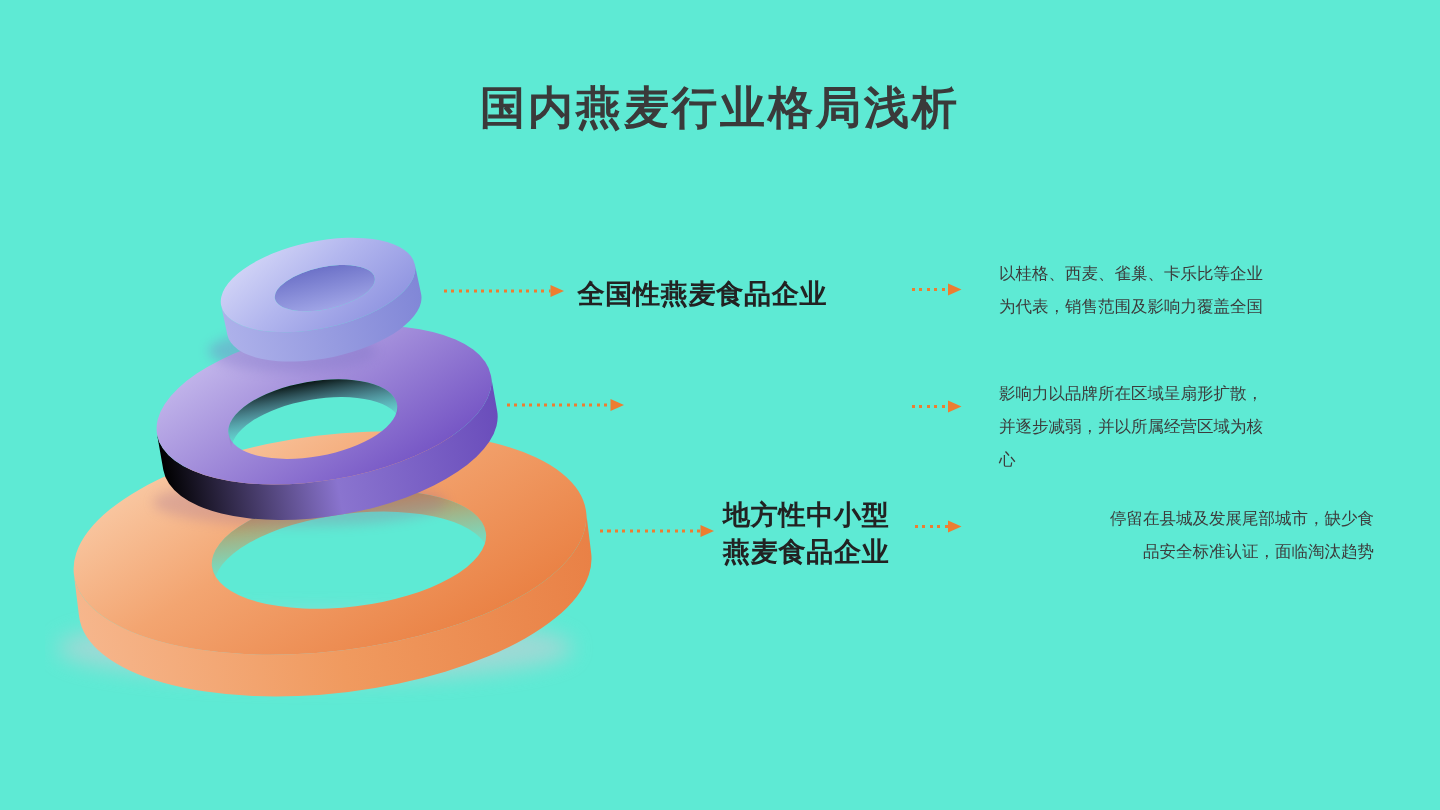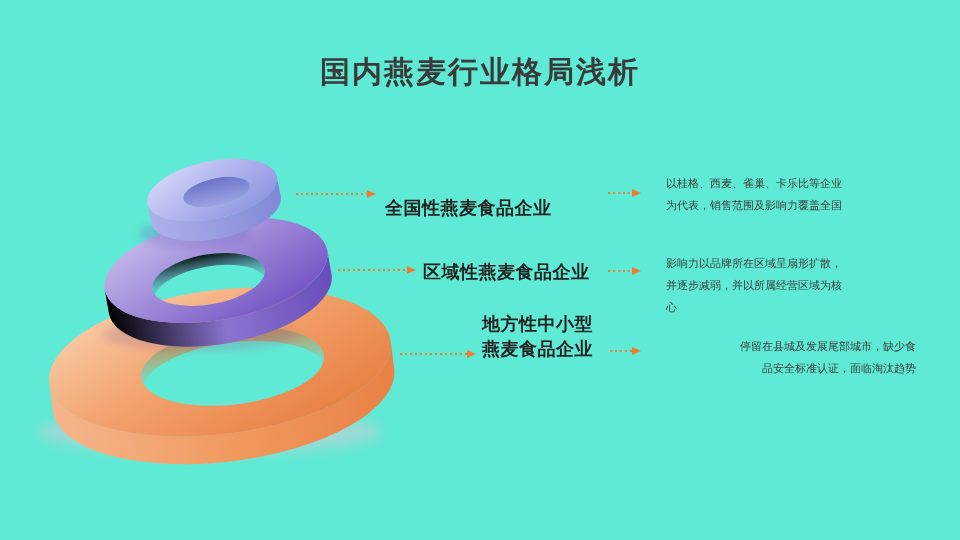--- a/index.html
+++ b/index.html
@@ -113,46 +113,45 @@
       <path d="M 116 50 A 66 29 0 0 0 248 50 L 248 70 A 66 29 0 0 1 116 70 Z" fill="url(#gTopS)"></path>
       <ellipse cx="186" cy="53" rx="34" ry="14" fill="url(#gTopH)"></ellipse>
       <path fill-rule="evenodd" fill="url(#gTopA)" d="M 116 50 A 66 29 0 1 0 248 50 A 66 29 0 1 0 116 50 M 152 53 A 34 14 0 1 0 220 53 A 34 14 0 1 0 152 53"></path>
     </g>
   </svg>
 
   <div class="connector" style="left:296px; top:190px; width:80px;">
     <span class="dots"></span>
     <span class="head"></span>
   </div>
-  <div class="tier-label" style="left:385px; top:196px;text-align:right;">全国性燕麦食品企业</div>
+  <div class="tier-label" style="left:385px; top:184px;text-align:right;">全国性燕麦食品企业</div>
   <div class="connector" style="left:608px; top:189px; width:33px;">
     <span class="dots"></span>
     <span class="head"></span>
   </div>
   <div class="tier-desc" style="left:650px; top:172px;">以桂格、西麦、雀巢、卡乐比等企业
 为代表，销售范围及影响力覆盖全国</div>
 
   <div class="connector" style="left:338px; top:266px; width:78px;">
     <span class="dots"></span>
     <span class="head"></span>
   </div>
-  <div class="tier-label" style="left:423px; top:260px;">区域性燕麦食品企业</div>
   <div class="connector" style="left:608px; top:267px; width:33px;">
     <span class="dots"></span>
     <span class="head"></span>
   </div>
   <div class="tier-desc" style="left:650px; top:252px;">影响力以品牌所在区域呈扇形扩散，
 并逐步减弱，并以所属经营区域为核
 心</div>
 
   <div class="connector" style="left:400px; top:350px; width:76px;">
     <span class="dots"></span>
     <span class="head"></span>
   </div>
-  <div class="tier-label" style="left:482px; top:312px;">地方性中小型
+  <div class="tier-label" style="left:482px; top:331px;">地方性中小型
 燕麦食品企业</div>
   <div class="connector" style="left:610px; top:347px; width:31px;">
     <span class="dots"></span>
     <span class="head"></span>
   </div>
   <div class="tier-desc" style="left:650px; top:335px;text-align:right;">停留在县城及发展尾部城市，缺少食
 品安全标准认证，面临淘汰趋势</div>
 
 </div>
 

